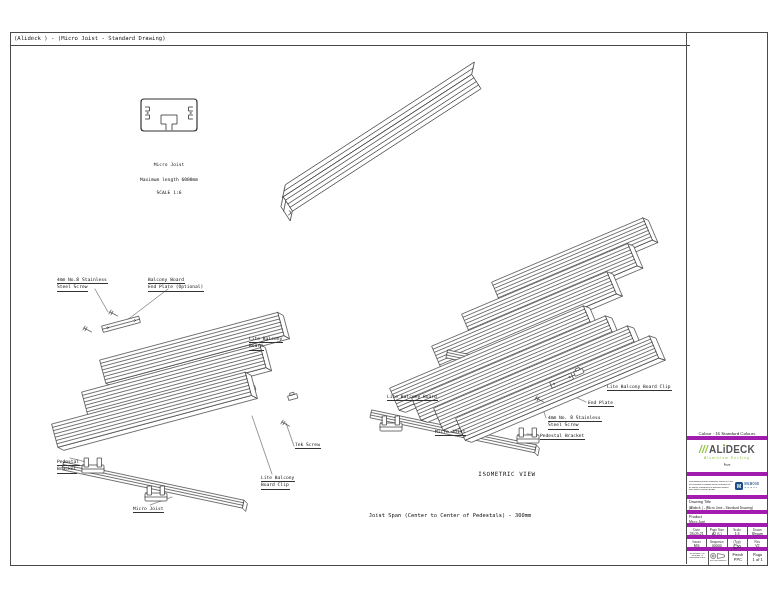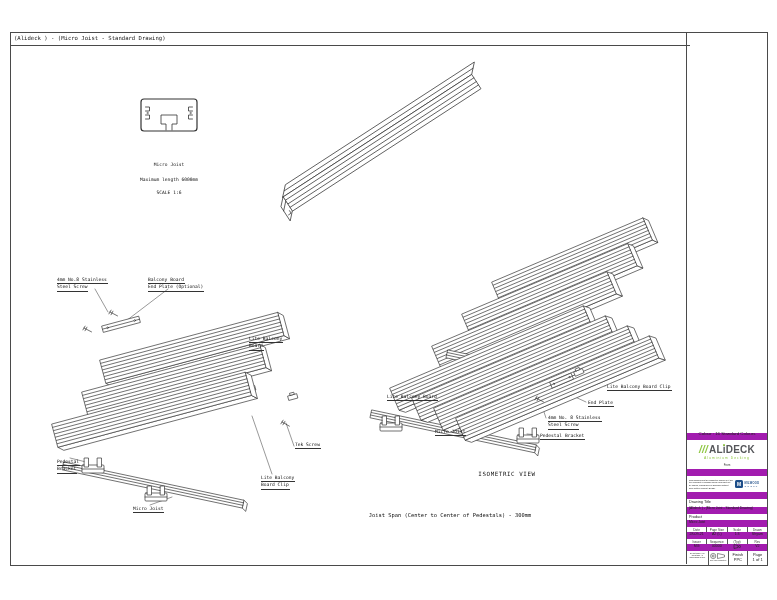--- a/index.html
+++ b/index.html
@@ -12,21 +12,21 @@
        font-size:5.6px;line-height:13px;padding-left:4px;letter-spacing:0;}
   .scene{left:10px;top:46px;}
   .lbl{position:absolute;font-size:4.6px;line-height:1.35;white-space:nowrap;color:#111;}
   .lbl span{display:block;border-bottom:0.5px solid #333;width:max-content;padding:0 1px 0.3px 0;}
   .caption{position:absolute;font-size:5.8px;letter-spacing:0.6px;text-align:center;color:#111;}
   .note{position:absolute;font-size:5.4px;text-align:center;color:#111;}
   .ptxt{position:absolute;font-size:4.6px;text-align:center;color:#111;white-space:nowrap;transform:translateX(-50%);}
   
   .tb{left:687px;top:427px;width:80px;height:138px;font-family:"Liberation Sans",sans-serif;
       font-size:4px;color:#222;}
-  .tb .cell{border-bottom:7px solid #a21caf;box-sizing:border-box;position:relative;}
+  .tb .cell{border-bottom:4px solid #a21caf;box-sizing:border-box;position:relative;}
   .tb-colour{height:13px;text-align:center;line-height:13px;font-size:4.4px;}
   .tb-logo{height:36px;text-align:center;padding-top:4px;}
   .brandline{font-size:10px;font-weight:bold;color:#55565a;letter-spacing:0.2px;line-height:11px;}
   .brandline .sl{color:#8cc63e;font-style:italic;font-weight:bold;margin-right:1px;}
   .brandline .idot{color:#55565a;position:relative;}
   .brandline .idot::before{content:"";position:absolute;left:0.6px;top:0.4px;width:2px;height:2px;background:#8cc63e;border-radius:50%;}
   .tagline{font-size:3.4px;color:#8cc63e;letter-spacing:1px;margin-top:1px;}
   .fromline{font-size:2.8px;color:#333;margin-top:2.5px;}
   .tb-info{height:23px;display:flex;align-items:center;padding:1px 2px;gap:2px;}
   .disc{font-size:2.1px;line-height:1.25;width:58%;color:#111;text-align:left;}

